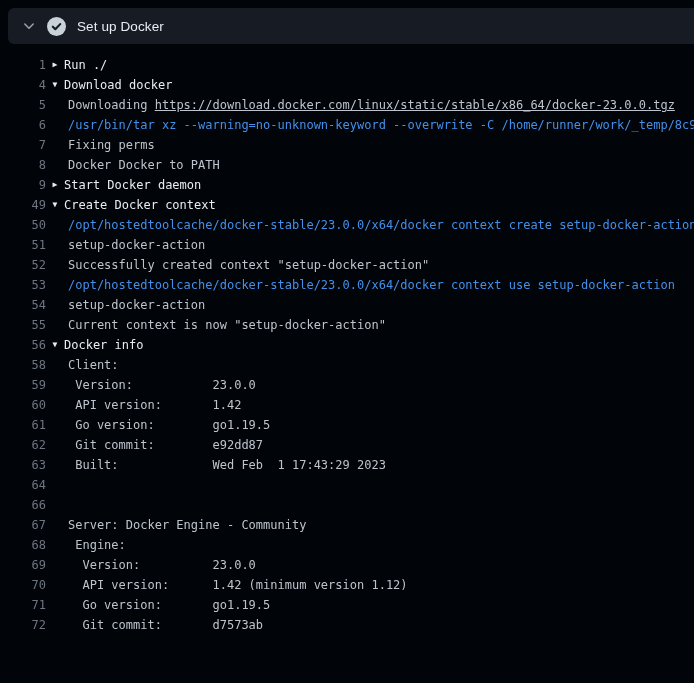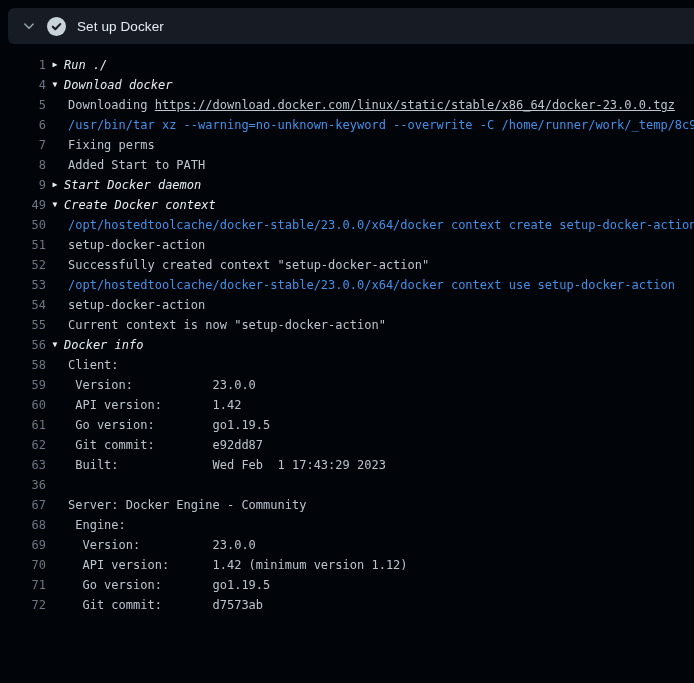--- a/index.html
+++ b/index.html
@@ -83,21 +83,21 @@
   }
   .arrow {
     font-size: 8px;
     line-height: 1;
     color: var(--group-fg, #d8dee5);
     transform: translateY(-0.5px);
   }
   .row.group { cursor: pointer; }
   .row.child .text { margin-left: 4px; }
   .text { white-space: pre; }
-  .grp   { color: var(--group-fg, #e6edf3); font-style: italic; }
+  .grp   { color: var(--group-fg, #e6edf3); }
   .plain { color: var(--text-fg, #bdc4cc); }
   .cmd   { color: var(--command-fg, #4490e8); }
   .lnk {
     color: var(--text-fg, #bdc4cc);
     text-decoration: underline;
     cursor: pointer;
   }
 </style>
 </head>
 <body>
@@ -118,37 +118,38 @@
     </span>
     <span class="step-title">Set up Docker</span>
   </div>
 
   <div class="log">
       <div class="row group"><span class="num">1</span><span class="gutter"><span class="arrow">▶</span></span><span class="text grp">Run ./</span></div>
       <div class="row group"><span class="num">4</span><span class="gutter"><span class="arrow">▼</span></span><span class="text grp">Download docker</span></div>
       <div class="row child"><span class="num">5</span><span class="gutter"></span><span class="text plain">Downloading <a class="lnk">https://download.docker.com/linux/static/stable/x86_64/docker-23.0.0.tgz</a></span></div>
       <div class="row child"><span class="num">6</span><span class="gutter"></span><span class="text cmd">/usr/bin/tar xz --warning=no-unknown-keyword --overwrite -C /home/runner/work/_temp/8c91</span></div>
       <div class="row child"><span class="num">7</span><span class="gutter"></span><span class="text plain">Fixing perms</span></div>
-      <div class="row child"><span class="num">8</span><span class="gutter"></span><span class="text plain">Added Start to PATH</span></div>
+      <div class="row child"><span class="num">8</span><span class="gutter"></span><span class="text plain">Docker Docker to PATH</span></div>
       <div class="row group"><span class="num">9</span><span class="gutter"><span class="arrow">▶</span></span><span class="text grp">Start Docker daemon</span></div>
       <div class="row group"><span class="num">49</span><span class="gutter"><span class="arrow">▼</span></span><span class="text grp">Create Docker context</span></div>
       <div class="row child"><span class="num">50</span><span class="gutter"></span><span class="text cmd">/opt/hostedtoolcache/docker-stable/23.0.0/x64/docker context create setup-docker-action</span></div>
       <div class="row child"><span class="num">51</span><span class="gutter"></span><span class="text plain">setup-docker-action</span></div>
       <div class="row child"><span class="num">52</span><span class="gutter"></span><span class="text plain">Successfully created context "setup-docker-action"</span></div>
       <div class="row child"><span class="num">53</span><span class="gutter"></span><span class="text cmd">/opt/hostedtoolcache/docker-stable/23.0.0/x64/docker context use setup-docker-action</span></div>
       <div class="row child"><span class="num">54</span><span class="gutter"></span><span class="text plain">setup-docker-action</span></div>
       <div class="row child"><span class="num">55</span><span class="gutter"></span><span class="text plain">Current context is now "setup-docker-action"</span></div>
       <div class="row group"><span class="num">56</span><span class="gutter"><span class="arrow">▼</span></span><span class="text grp">Docker info</span></div>
       <div class="row child"><span class="num">58</span><span class="gutter"></span><span class="text plain">Client:</span></div>
       <div class="row child"><span class="num">59</span><span class="gutter"></span><span class="text plain"> Version:           23.0.0</span></div>
       <div class="row child"><span class="num">60</span><span class="gutter"></span><span class="text plain"> API version:       1.42</span></div>
       <div class="row child"><span class="num">61</span><span class="gutter"></span><span class="text plain"> Go version:        go1.19.5</span></div>
       <div class="row child"><span class="num">62</span><span class="gutter"></span><span class="text plain"> Git commit:        e92dd87</span></div>
       <div class="row child"><span class="num">63</span><span class="gutter"></span><span class="text plain"> Built:             Wed Feb  1 17:43:29 2023</span></div>
-      <div class="row child"><span class="num">36</span><span class="gutter"></span></div>
+      <div class="row child"><span class="num">64</span><span class="gutter"></span></div>
+      <div class="row child"><span class="num">66</span><span class="gutter"></span><span class="text plain"></span></div>
       <div class="row child"><span class="num">67</span><span class="gutter"></span><span class="text plain">Server: Docker Engine - Community</span></div>
       <div class="row child"><span class="num">68</span><span class="gutter"></span><span class="text plain"> Engine:</span></div>
       <div class="row child"><span class="num">69</span><span class="gutter"></span><span class="text plain">  Version:          23.0.0</span></div>
       <div class="row child"><span class="num">70</span><span class="gutter"></span><span class="text plain">  API version:      1.42 (minimum version 1.12)</span></div>
       <div class="row child"><span class="num">71</span><span class="gutter"></span><span class="text plain">  Go version:       go1.19.5</span></div>
       <div class="row child"><span class="num">72</span><span class="gutter"></span><span class="text plain">  Git commit:       d7573ab</span></div>
     </div>
 
 </div>
 

